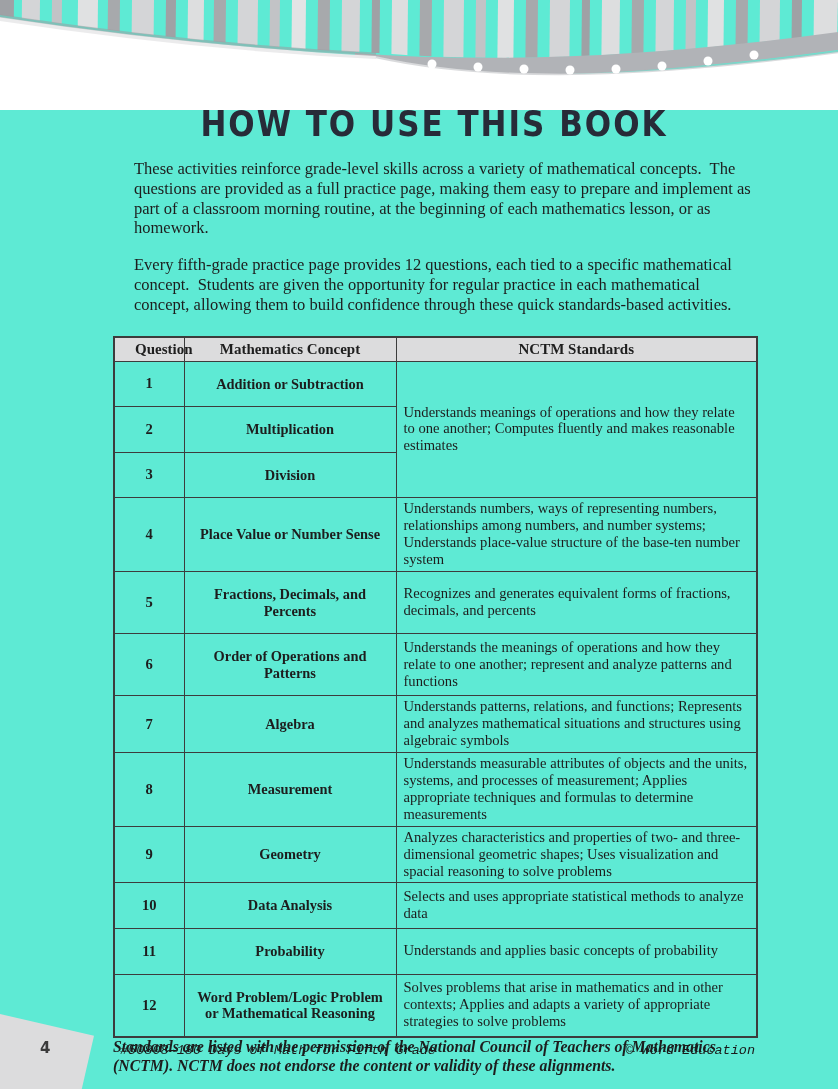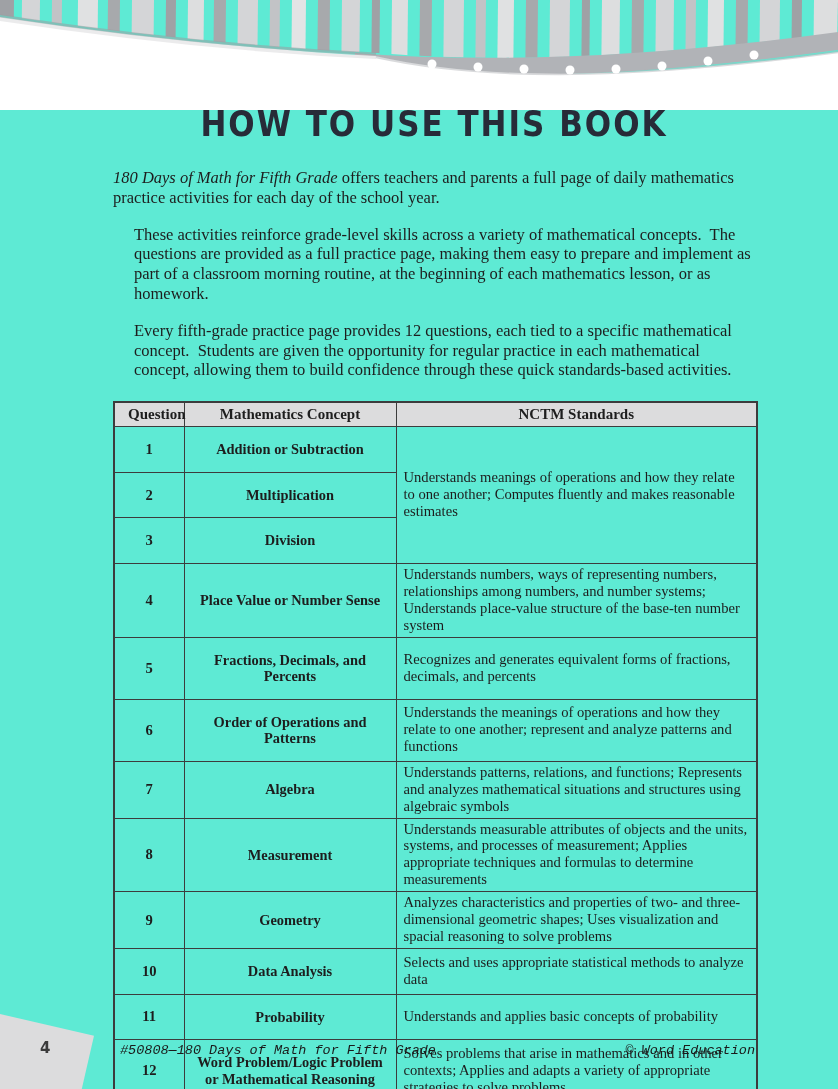--- a/index.html
+++ b/index.html
@@ -21,21 +21,21 @@
   .intro .book-title { font-style:italic; }
   .section-heading { margin-top:29px; font-size:19.5px; font-weight:bold; color:#2a2a2a; }
   .body-para { margin-top:17px; font-size:16.5px; line-height:1.2; white-space:pre-wrap;margin-left:21px; }
   .standards-table {
     margin-top:21px; width:643px; border-collapse:collapse;
     border:2.5px solid #3c3c3c; table-layout:fixed;
   }
   .standards-table th, .standards-table td { border:1.6px solid #3c3c3c; }
   .standards-table th {
     background:#dcdcdd; font-size:15px; font-weight:bold; text-align:center;
-    padding:3px 13px; color:#1e1e1e;
+    padding:3px 20px; color:#1e1e1e;
   }
   .standards-table th:nth-child(1) { width:70px; }
   .standards-table th:nth-child(2) { width:212px; }
   col.c-q { width:70px; } col.c-concept { width:212px; } col.c-standard { width:361px; }
   td.q-cell { text-align:center; font-weight:bold; font-size:14.6px; padding:2px; vertical-align:middle; }
   td.concept-cell { text-align:center; font-weight:bold; font-size:14.4px; line-height:1.15; padding:14px 6px; vertical-align:middle; }
   td.standard-cell { font-size:14.6px; line-height:1.16; padding:2px 7px 3px; vertical-align:middle; white-space:pre-wrap;border-radius:25px; }
   .footnote { font-style:italic; font-size:15.8px; line-height:1.2; color:#1d1d1d;font-weight:bold; }
   .footer { position:absolute; left:0; bottom:0; width:838px; height:76px; }
   .footer-tab {
@@ -113,21 +113,20 @@
       <circle cx="616" cy="69" r="4.5"></circle>
         <circle cx="662" cy="66" r="4.5"></circle>
       <circle cx="708" cy="61" r="4.5"></circle>
         <circle cx="754" cy="55" r="4.5"></circle>
     </g>
   </svg>
 
   <div class="content">
     <h1 class="page-title">HOW TO USE THIS BOOK</h1>
 
-    <p class="intro"><span class="book-title">180 Days of Math for Fifth Grade</span><span> offers teachers and parents a full page of daily mathematics practice activities for each day of the school year.</span></p>
 
 
     <p class="body-para">These activities reinforce grade-level skills across a variety of mathematical concepts.  The questions are provided as a full practice page, making them easy to prepare and implement as part of a classroom morning routine, at the beginning of each mathematics lesson, or as homework.</p>
     <p class="body-para">Every fifth-grade practice page provides 12 questions, each tied to a specific mathematical concept.  Students are given the opportunity for regular practice in each mathematical concept, allowing them to build confidence through these quick standards-based activities.</p>
 
     <table class="standards-table">
       <colgroup>
           <col class="c-q">
           <col class="c-concept">
           <col class="c-standard">

